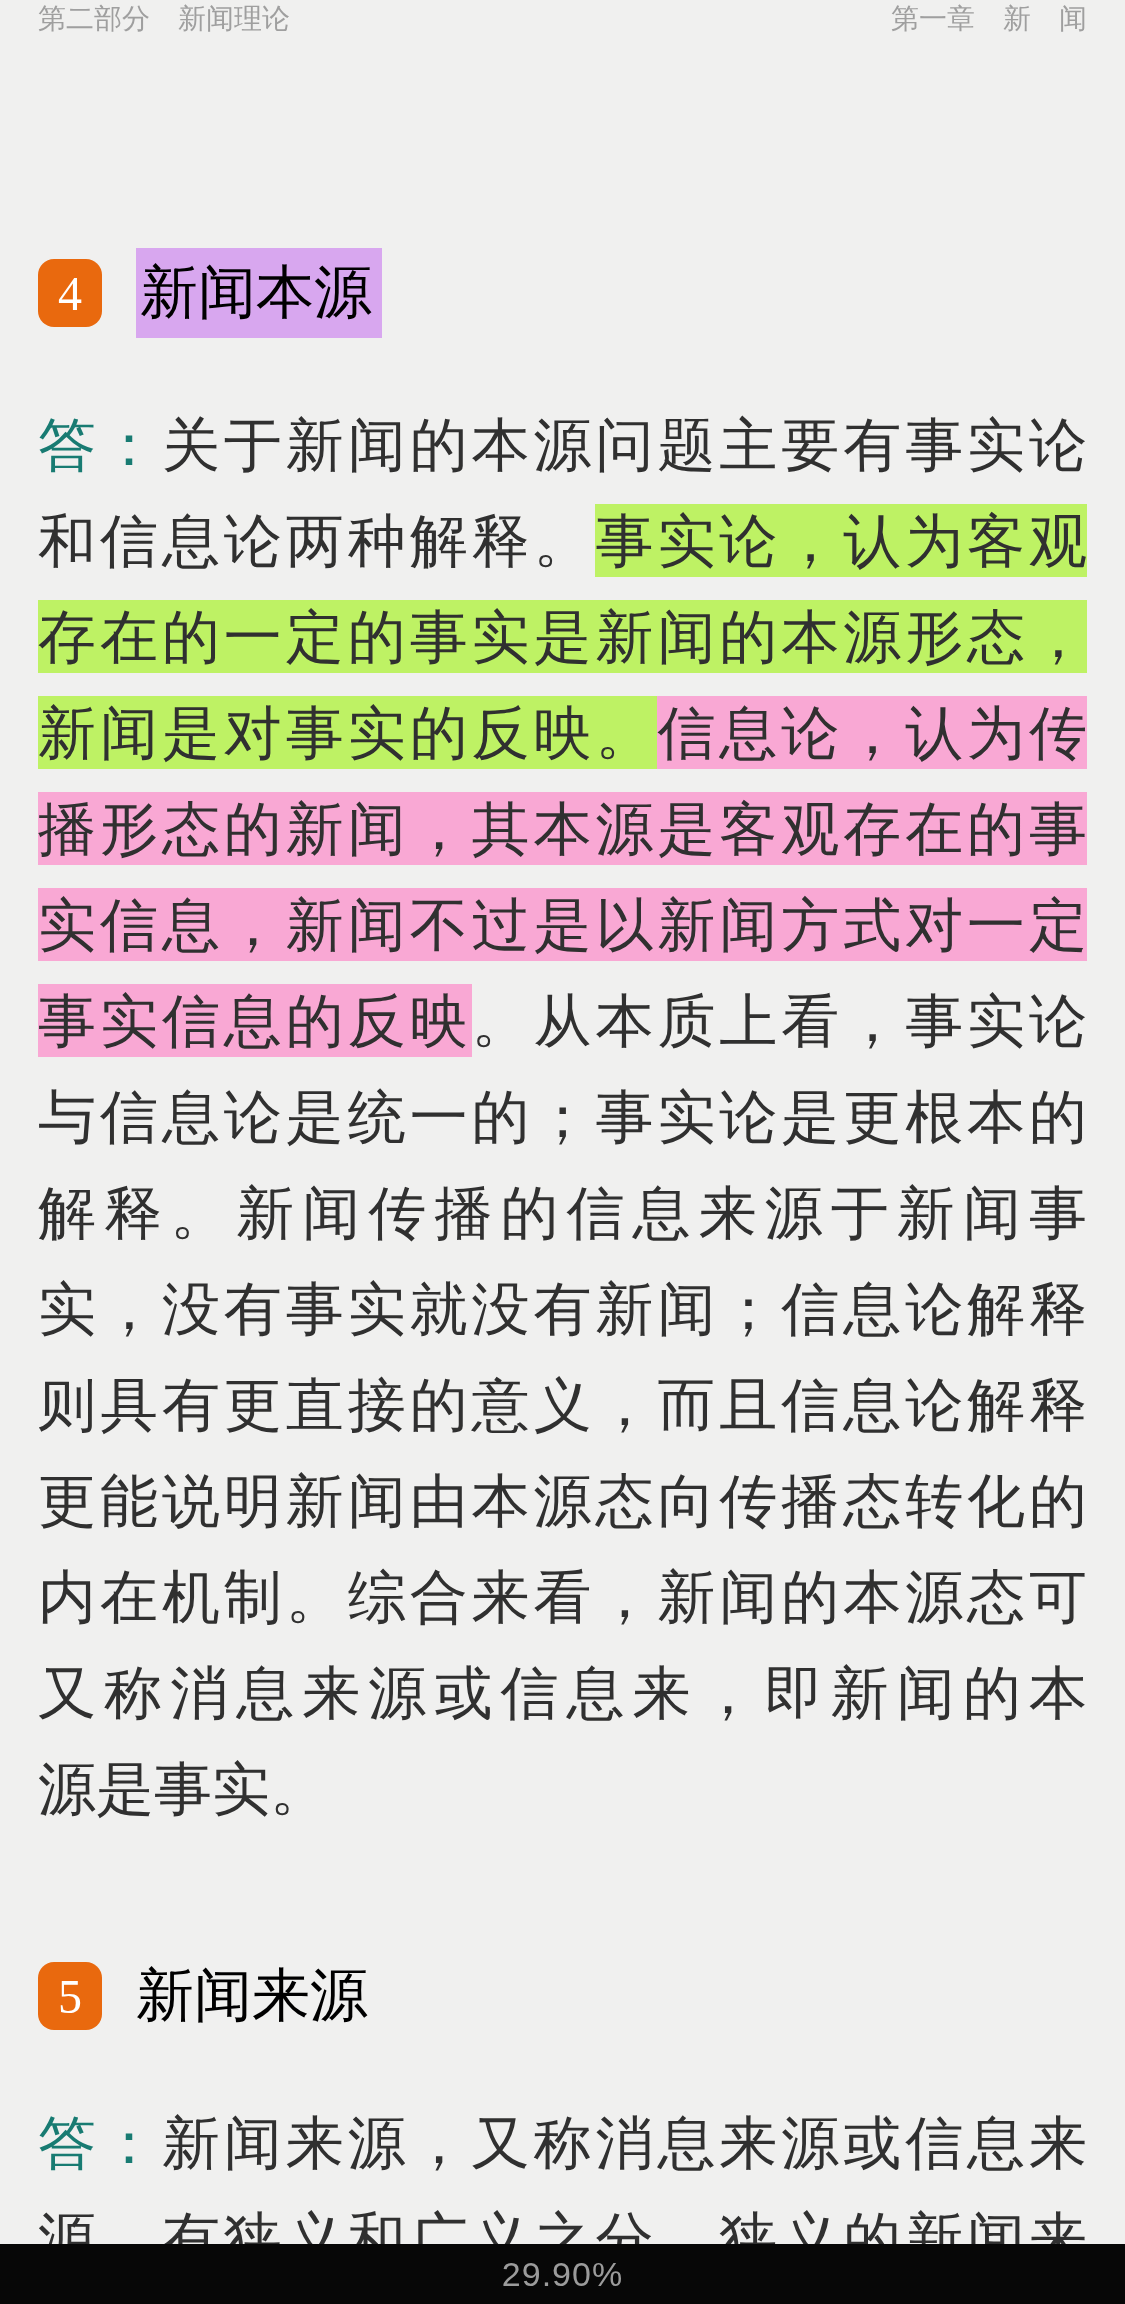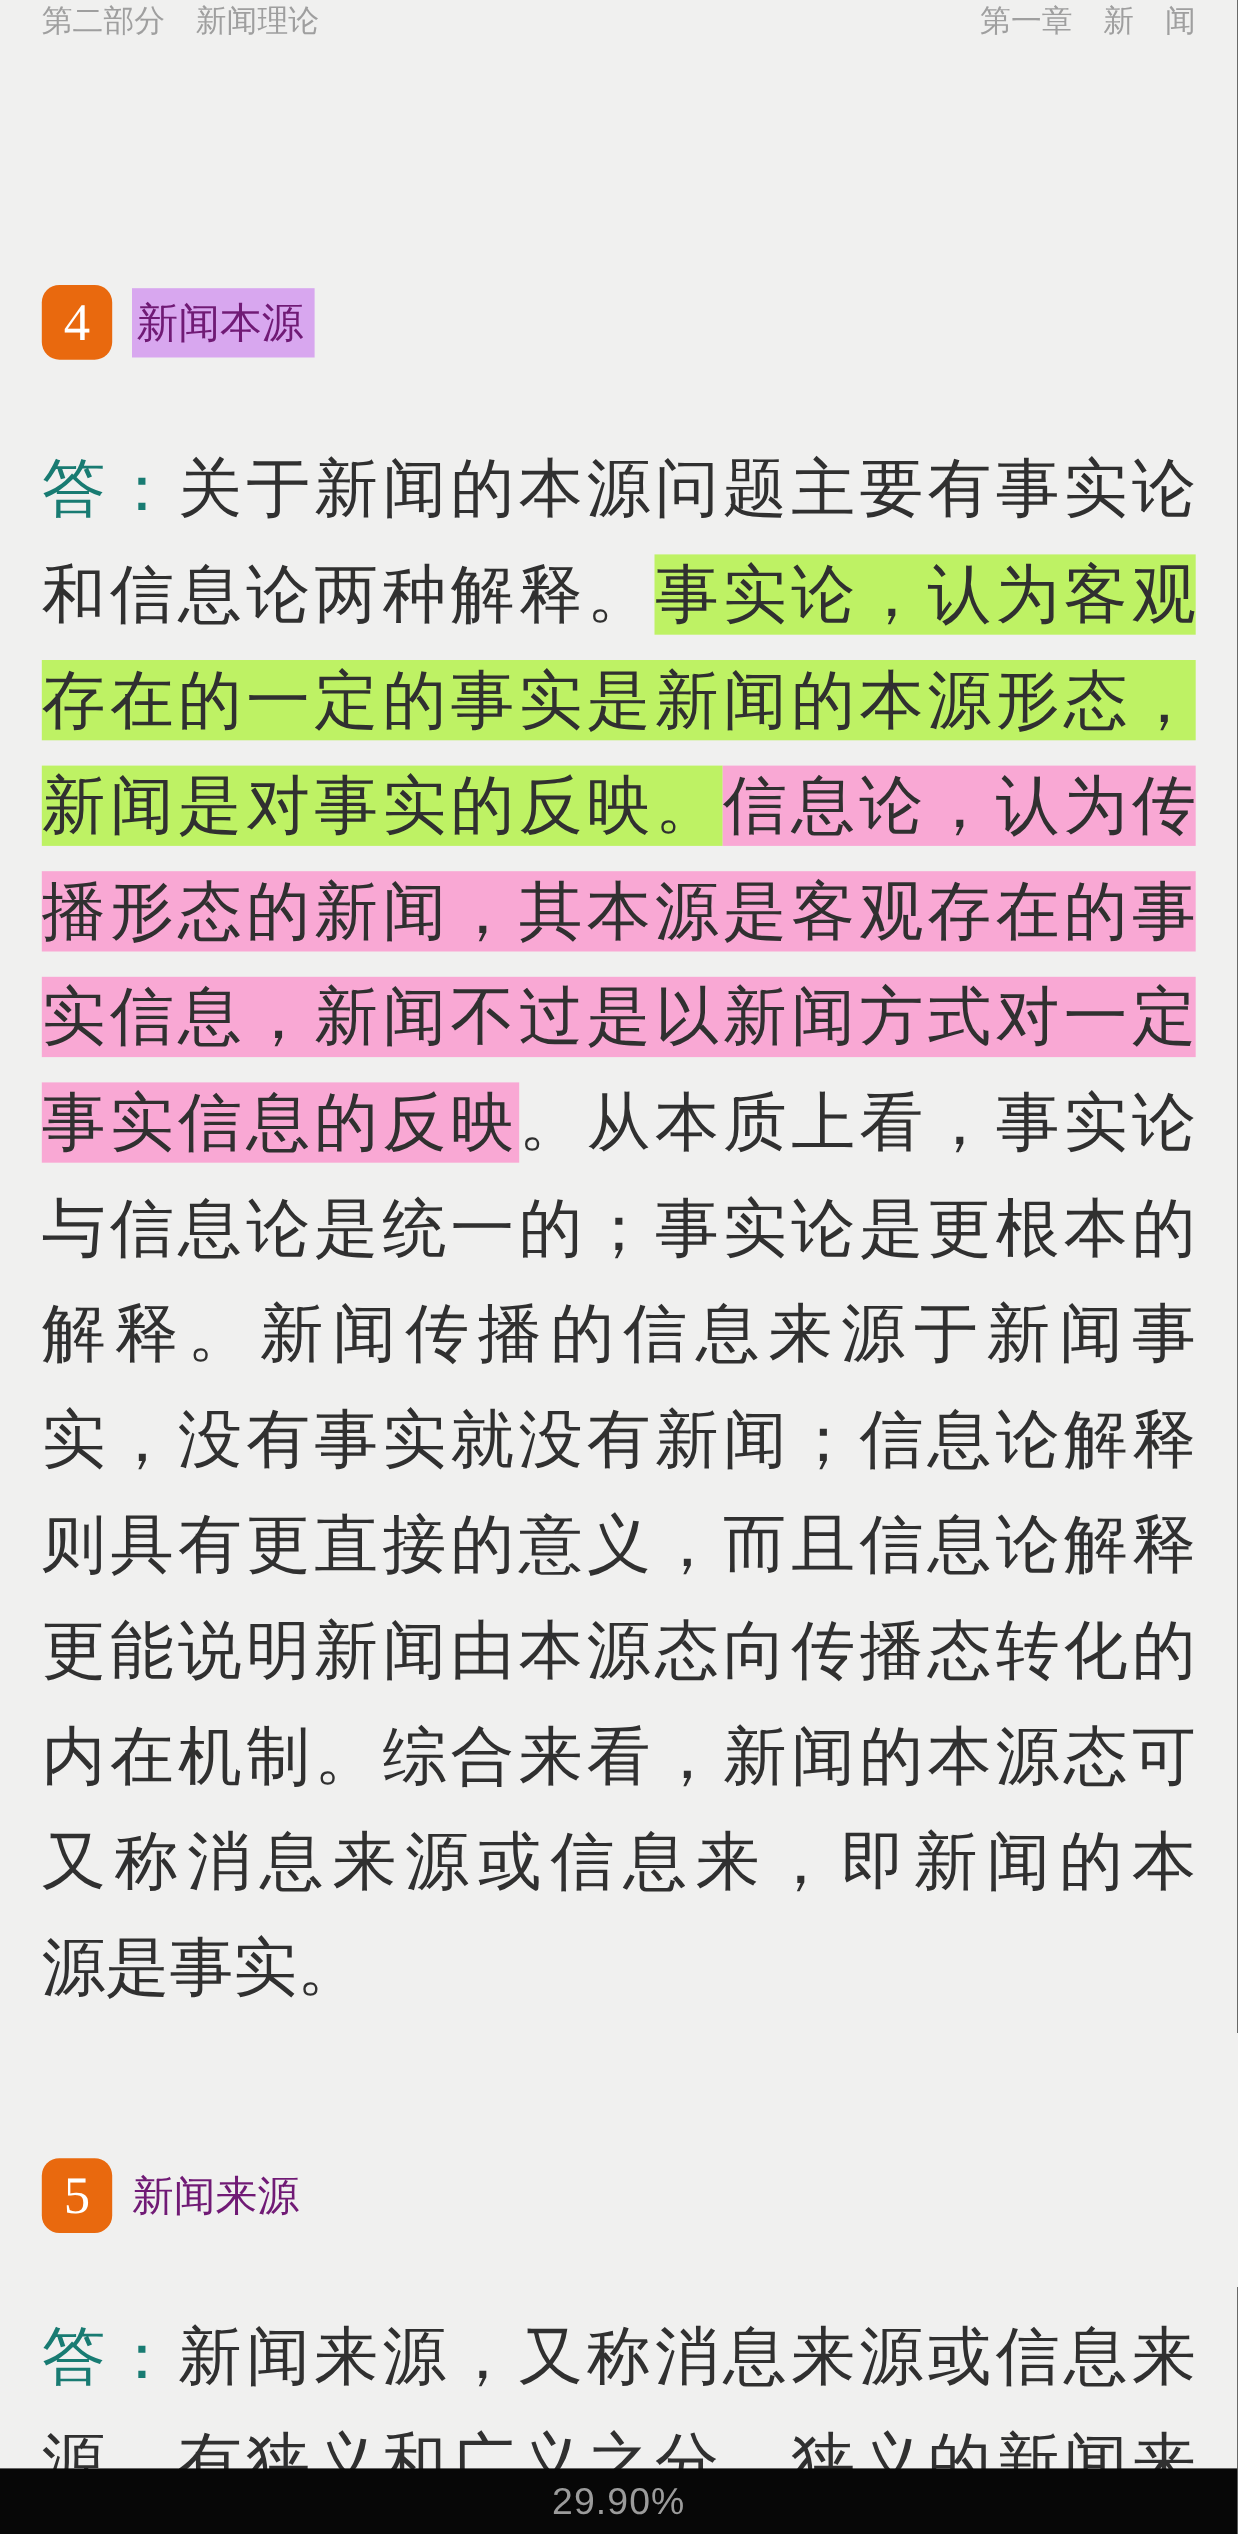--- a/index.html
+++ b/index.html
@@ -20,21 +20,21 @@
     position:absolute;left:38px;right:38px;
     display:flex;align-items:center;gap:18px;height:72px;
   }
   .heading-0{top:257px;}
   .heading-1{top:1960px;}
   .badge{
     width:64px;height:68px;background:#e9690e;border-radius:16px;
     color:#ffffff;font-family:"Liberation Serif",serif;font-size:48px;
     display:flex;align-items:center;justify-content:center;flex:0 0 auto;
   }
-  .title{font-size:38px;color:#701a75;}
+  .title{font-size:58px;color:#000000;margin-left:16px;}
   .title.hl-purple{background:#d8a7ef;padding:6px 10px 6px 4px;}
   .answer{position:absolute;left:38px;right:38px;font-size:58px;}
   .answer-0{top:397px;}
   .answer-1{top:2095px;}
   .line{
     height:96px;line-height:96px;
     text-align:justify;text-align-last:justify;
     text-justify:inter-character;
   }
   .line.no-justify{text-align:left;text-align-last:left;}

